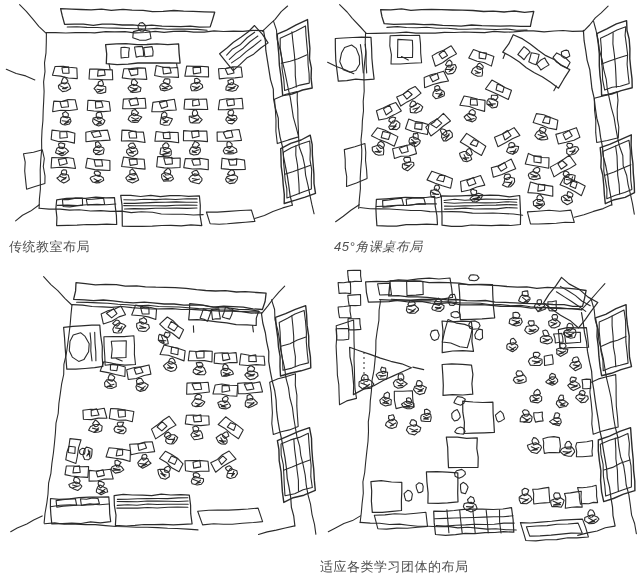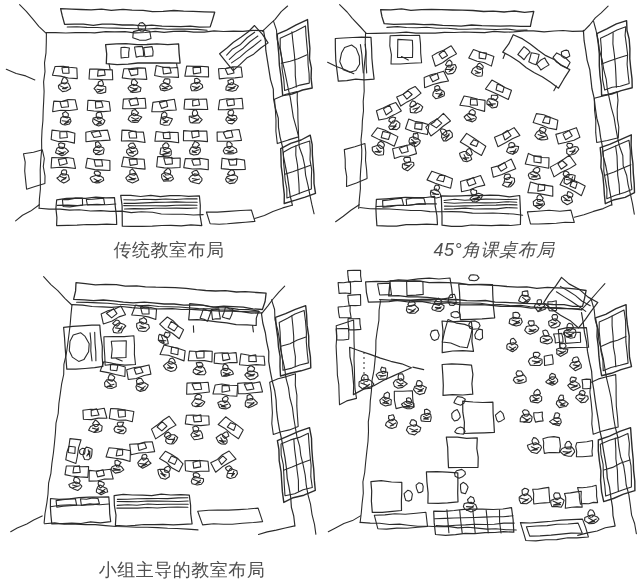--- a/index.html
+++ b/index.html
@@ -4,22 +4,22 @@
 <style>
   html,body{margin:0;padding:0;background:#fff;}
   .sheet{position:relative;width:640px;height:581px;background:#fff;overflow:hidden;
          font-family:"Liberation Sans",sans-serif;}
   figure{position:absolute;margin:0;padding:0;}
   #fig-traditional{left:0;top:0;width:320px;height:262px;}
   #fig-angled{left:320px;top:0;width:320px;height:262px;font-style:italic;}
   #fig-group{left:0;top:262px;width:320px;height:319px;}
   #fig-adaptive{left:320px;top:262px;width:320px;height:319px;}
   figure svg{display:block;}
-  figcaption{position:absolute;left:0;width:100%;text-align:center;
-             font-size:18px;color:#4f4f4f;letter-spacing:.5px;}
+  figcaption{position:absolute;left:0;width:100%;text-align:left;
+             font-size:13px;color:#4f4f4f;letter-spacing:.5px;}
   #fig-traditional figcaption,#fig-angled figcaption{top:238px;}
   #fig-group figcaption,#fig-adaptive figcaption{top:296px;}
   .capshift1{transform:translateX(9px);}
   .capshift2{transform:translateX(14px);}
   .capshift3{transform:translateX(22px);}
 </style>
 </head>
 <body>
 
 <div class="sheet" style="color: rgb(79, 79, 79);">
@@ -885,21 +885,20 @@
             <path d="M216.1 184.2 L 223.5 185.3 L 230.3 184.3 L 237.9 185.1 L 239.0 195.7 L 231.1 194.7 L 223.3 194.2 L 214.7 194.8 Z" fill="none" stroke="#2b2b2b" stroke-width="1.1" stroke-linejoin="round" stroke-linecap="round"></path>
             <path d="M224.2 186.4 L 230.0 185.4 L 231.1 190.6 L 223.9 191.9 Z" fill="none" stroke="#2b2b2b" stroke-width="1.1" stroke-linejoin="round" stroke-linecap="round"></path>
             <g>
               <path d="M225.6 201.2 L 225.0 199.1 L 225.1 196.9 L 227.2 196.7 L 229.6 197.3 L 230.2 198.9 L 230.4 201.2 L 229.0 202.0 Z" fill="none" stroke="#2b2b2b" stroke-width="1.1" stroke-linejoin="round" stroke-linecap="round"></path>
               <path d="M227.6 210.0 L 223.0 208.3 L 221.2 205.3 L 221.9 204.0 L 224.4 202.0 L 228.9 200.1 L 231.2 203.2 L 232.9 205.7 L 231.8 208.4 Z" fill="none" stroke="#2b2b2b" stroke-width="1.1" stroke-linejoin="round" stroke-linecap="round"></path>
               <path d="M224.6 203.2 L 229.4 206.7 L 225.5 207.3 L 230.2 204.4" fill="none" stroke="#2b2b2b" stroke-width="1.1" stroke-linejoin="round" stroke-linecap="round"></path>
             </g>
           </g>
         </g>
       </svg>
-    <figcaption class="capshift3">小组主导的教室布局</figcaption>
   </figure>
 
   <figure id="fig-adaptive">
     <svg width="320" height="292" viewBox="0 0 320 292">
         <g transform="translate(0,8)">
           <path d="M59.6 29.6 L 70.8 30.2 L 80.5 31.0 L 90.0 32.2 L 101.0 31.4 L 110.9 33.1 L 120.8 33.4 L 130.0 32.7 L 140.7 34.8 L 150.9 34.8 L 161.7 34.7 L 171.7 35.3 L 180.7 36.3 L 191.1 36.3 L 200.7 36.7 L 211.0 38.1 L 222.0 37.3 L 231.7 38.1 L 241.5 38.7 L 251.9 38.7 L 262.0 39.8" fill="none" stroke="#2b2b2b" stroke-width="1.2" stroke-linejoin="round" stroke-linecap="round"></path>
           <path d="M261.5 39.7 L 269.9 30.7 L 277.4 22.0 L 284.9 13.7" fill="none" stroke="#2b2b2b" stroke-width="1.1" stroke-linejoin="round" stroke-linecap="round"></path>
           <g>
             <path d="M70.2 10.8 L 79.2 11.0 L 90.3 11.3 L 100.0 11.2 L 109.2 12.6 L 119.2 12.4 L 128.2 12.7 L 139.0 13.1 L 148.0 14.6 L 157.8 14.7 L 167.9 15.1 L 178.3 15.6 L 187.0 16.5 L 197.3 17.2 L 206.8 16.8 L 216.8 18.3 L 227.5 17.4 L 236.1 17.8 L 246.6 18.2 L 256.8 19.2 L 266.1 20.5 L 264.6 28.2 L 262.5 36.3 L 252.8 36.3 L 244.1 34.7 L 233.0 34.5 L 224.3 33.8 L 214.9 33.6 L 204.0 33.4 L 195.3 32.9 L 185.4 32.4 L 175.2 32.1 L 165.4 30.5 L 156.1 30.8 L 146.8 30.7 L 135.9 29.5 L 127.1 29.8 L 116.4 28.5 L 107.3 27.4 L 97.6 26.9 L 88.3 26.9 L 78.3 25.7 L 68.7 25.9 L 69.4 18.4 Z" fill="none" stroke="#2b2b2b" stroke-width="1.3" stroke-linejoin="round" stroke-linecap="round"></path>
             <path d="M71.2 29.3 L 80.5 29.9 L 90.9 30.5 L 100.4 30.9 L 110.4 30.8 L 120.2 31.7 L 130.4 31.9 L 140.6 33.0 L 150.2 33.0 L 160.3 33.3 L 170.9 34.8 L 180.1 34.5 L 190.4 35.7 L 200.6 35.3 L 210.4 36.7 L 219.9 37.5 L 230.1 37.6 L 240.5 37.9 L 249.6 38.7 L 259.9 38.9" fill="none" stroke="#2b2b2b" stroke-width="1.1" stroke-linejoin="round" stroke-linecap="round"></path>
@@ -1200,15 +1199,16 @@
             <path d="M154.6 231.4 L 152.6 233.6 L 149.7 233.1 L 148.4 232.7 L 147.5 229.7 L 148.7 228.5 L 150.6 226.4 L 153.5 227.8 Z" fill="none" stroke="#2b2b2b" stroke-width="1.1" stroke-linejoin="round" stroke-linecap="round"></path>
             <path d="M155.7 234.7 L 157.1 238.4 L 155.2 240.3 L 151.0 241.9 L 145.0 239.3 L 143.4 236.7 L 144.3 233.5 L 148.6 232.6 L 151.6 232.4 Z" fill="none" stroke="#2b2b2b" stroke-width="1.1" stroke-linejoin="round" stroke-linecap="round"></path>
             <path d="M146.5 236.6 L 153.2 237.1 L 146.6 240.4 L 153.7 235.8" fill="none" stroke="#2b2b2b" stroke-width="1.1" stroke-linejoin="round" stroke-linecap="round"></path>
           </g>
           <g>
             <path d="M200.4 252.6 L 210.4 253.0 L 220.9 252.1 L 231.6 251.2 L 241.3 250.1 L 251.3 249.6 L 262.5 249.1 L 265.7 257.6 L 268.4 267.0 L 256.9 267.9 L 247.8 267.7 L 236.7 269.6 L 225.9 269.7 L 215.9 270.9 L 205.8 270.5 L 203.5 262.7 Z" fill="none" stroke="#2b2b2b" stroke-width="1.1" stroke-linejoin="round" stroke-linecap="round"></path>
             <path d="M206.4 256.8 L 216.6 256.0 L 227.2 255.6 L 237.0 254.2 L 248.0 254.0 L 258.1 253.1 L 262.3 263.2 L 251.1 263.1 L 241.1 264.1 L 231.1 265.1 L 220.0 265.9 L 209.7 266.1 Z" fill="none" stroke="#2b2b2b" stroke-width="1.1" stroke-linejoin="round" stroke-linecap="round"></path>
           </g>
         </g>
       </svg>
+    <figcaption>适应各类学习团体的布局</figcaption>
   </figure>
 
 </div>
 
 </body></html>

